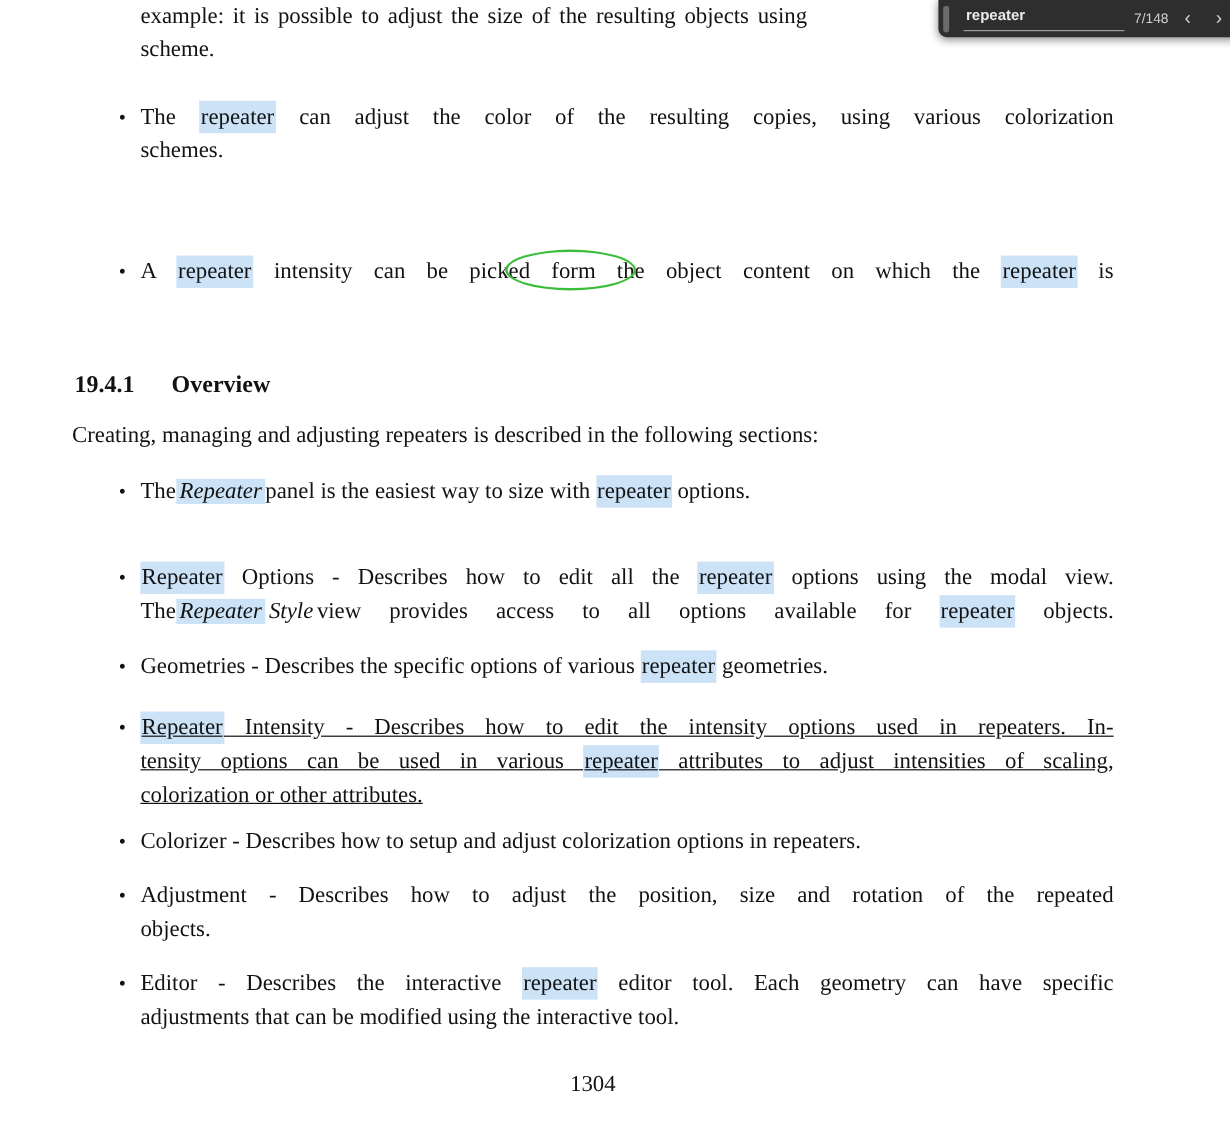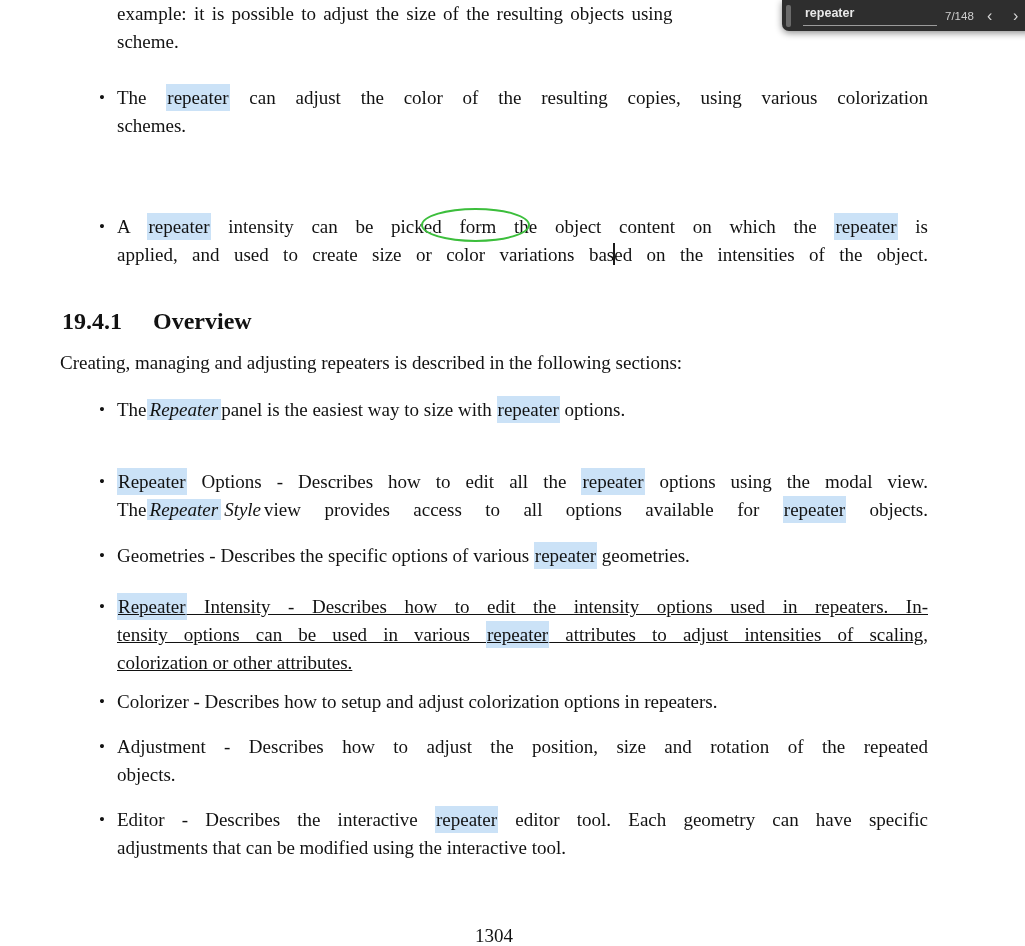--- a/index.html
+++ b/index.html
@@ -10,21 +10,21 @@
   
   #doc{
     position:absolute;inset:0;
     font-family:"Liberation Serif","DejaVu Serif",serif;
     font-size:19px;color:#121212;
   }
   .block{position:absolute;right:97px;}
   .cont{left:117px;}
   .bullet{left:117px;}
   .para{left:60px;}
-  .heading{left:62px;right:auto;font-weight:bold;font-size:24px;line-height:30px;}
+  .heading{left:62px;right:auto;font-weight:bold;font-size:20px;line-height:30px;}
   .heading .htitle{margin-left:31px;}
   .pagenum{left:60px;right:97px;text-align:center;}
   .line{height:28px;line-height:28px;white-space:normal;}
   .line.j{text-align:justify;text-align-last:justify;}
   .cont .line:first-child{word-spacing:2.5px;}
   .bullet::before{
     content:'\2022';position:absolute;left:-18px;top:0;
     line-height:28px;font-size:17px;color:#121212;
   }
   .hl{background:#cbe2f7;padding:3px 1px;}
@@ -70,21 +70,20 @@
     <div class="block cont" style="top: 0px;">
       <div class="line"><span>example: it is possible to adjust the size of the resulting objects using</span></div>
       <div class="line"><span>scheme.</span></div>
     </div>
     <div class="block bullet" style="top: 67px; margin-top: 17px;">
       <div class="line j"><span>The </span><span class="hl">repeater</span><span> can adjust the color of the resulting copies, using various colorization</span></div>
       <div class="line"><span>schemes.</span></div>
     </div>
     <div class="block bullet" style="top: 213px;">
       <div class="line j"><span>A </span><span class="hl">repeater</span><span> intensity can be picke</span><span class="el">d form t</span><span>he object content on which the </span><span class="hl">repeater</span><span> is</span></div>
-      <div class="line j"><span>applied, and used to create size or color variations bas</span><span class="caret"></span><span>ed on the intensities of the object.</span></div>
     </div>
     <div class="block heading" style="top: 306px;"><span class="hnum">19.4.1</span><span class="htitle">Overview</span></div>
     <div class="block para" style="top: 349px;">
       <div class="line"><span>Creating, managing and adjusting repeaters is described in the following sections:</span></div>
     </div>
     <div class="block bullet" style="top: 396px;">
       <div class="line"><span>The</span><span class="hl it">Repeater</span><span>panel is the easiest way to size with </span><span class="hl">repeater</span><span> options.</span></div>
     </div>
     <div class="block bullet" style="top: 468px;">
       <div class="line j"><span class="hl">Repeater</span><span> Options - Describes how to edit all the </span><span class="hl">repeater</span><span> options using the modal view.</span></div>
@@ -102,21 +101,21 @@
       <div class="line j"><span>Adjustment - Describes how to adjust the position, size and rotation of the repeated</span></div>
       <div class="line"><span>objects.</span></div>
     </div>
     <div class="block bullet" style="top: 688px;">
       <div class="line"><span>Colorizer - Describes how to setup and adjust colorization options in repeaters.</span></div>
     </div>
     <div class="block bullet" style="top: 806px;">
       <div class="line j"><span>Editor - Describes the interactive </span><span class="hl">repeater</span><span> editor tool. Each geometry can have specific</span></div>
       <div class="line"><span>adjustments that can be modified using the interactive tool.</span></div>
     </div>
-    <div class="block pagenum" style="top: 893px; margin-top: 32px;">1304</div>
+    <div class="block pagenum" style="top: 893px;">1304</div>
   </div>
 
 <div class="findbar">
   <div class="grip"></div>
   <div class="finput">
     <span>repeater</span>
   </div>
   <div class="fcount">7/148</div>
   <button class="fbtn">
     <span class="chev">‹</span>

